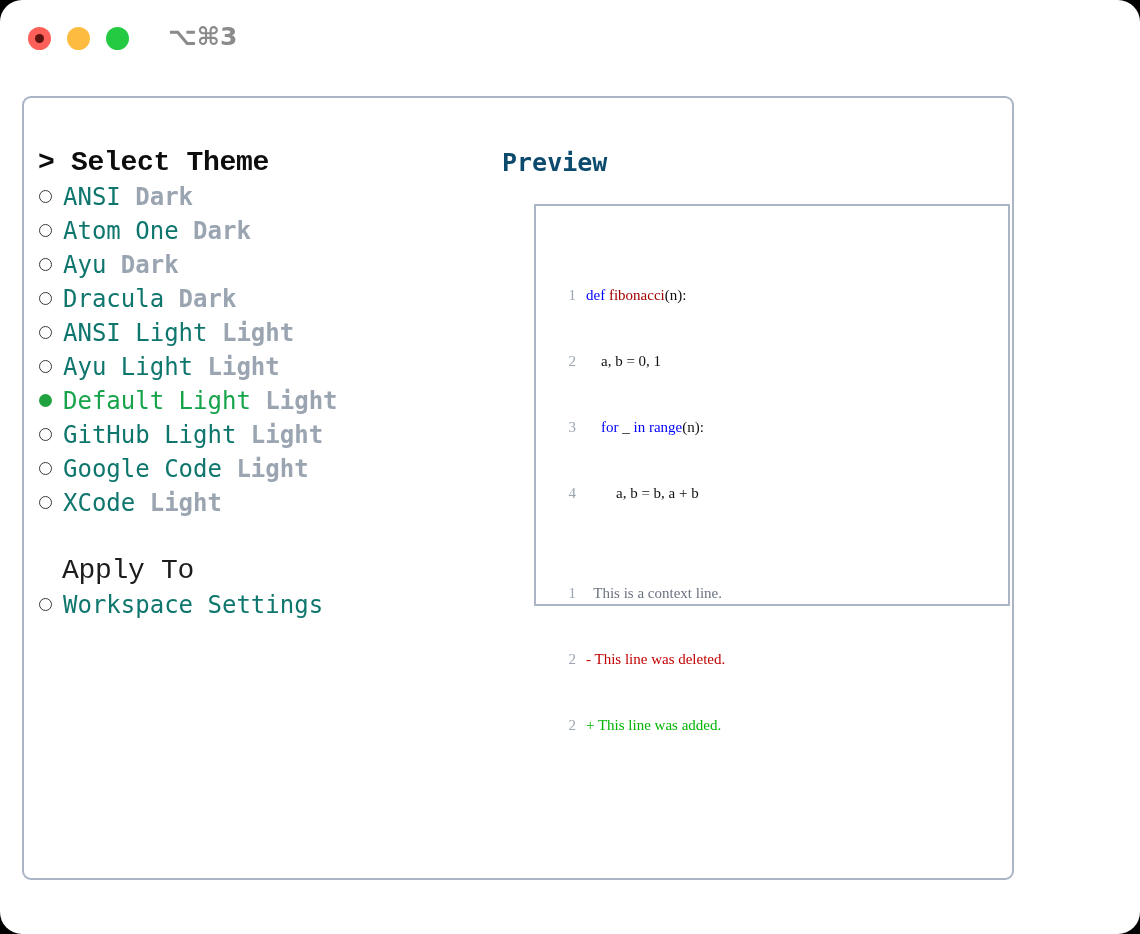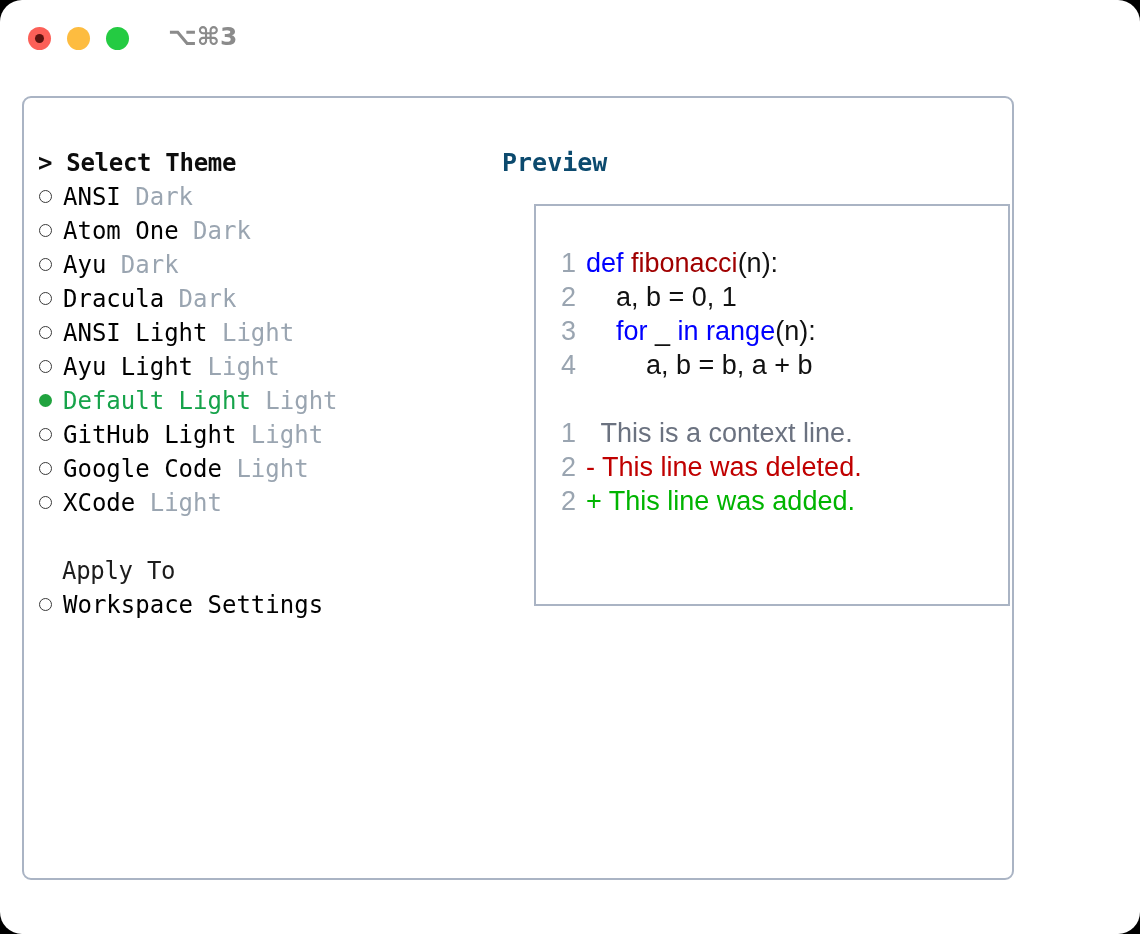--- a/index.html
+++ b/index.html
@@ -94,22 +94,23 @@
     font-family: "DejaVu Sans Mono", monospace;
     font-size: 24px;
     line-height: 34px;
     white-space: pre;
     color: #2b2b2b;
     display: block;
   }
   .section-header {
     font-weight: 700;
     color: #0d0d0d;
-    font-size: 24px;
+    font-size: 28px;
     letter-spacing: -0.3px;
+    font-family: Liberation Mono, monospace;
   }
   .section-header.unfocused {
     font-weight: 400;
     color: #1c1c1c;
   }
   .marker {
     display: inline-block;
     width: 24px;
   }
   .radio-dot {
@@ -125,23 +126,23 @@
     box-sizing: border-box;
   }
   .radio-dot.off {
     border: 1.6px solid #3a3a3a;
     background: transparent;
   }
   .radio-dot.on {
     border: none;
     background: #20a33e;
   }
-  .theme-name { color: #000000; }
+  .theme-name { color: #0f766e; }
   .theme-name.selected { color: #16a34a; margin-top: 44px; }
-  .theme-kind { color: #9aa5b1; }
+  .theme-kind { color: #9aa5b1; font-weight: bold; }
 
   .spacer-line { height: 34px; }
 
   #hint-text {
     font-family: "DejaVu Sans Mono", monospace;
     font-size: 24px;
     line-height: 34px;
     color: #9aa5b1;
     white-space: pre-wrap;
     width: 400px;
@@ -166,25 +167,26 @@
     border: 2px solid #aab4c4;
     background: #ffffff;
   }
   #code-area {
     position: absolute;
     left: 14px;
     top: 40px;
     width: 450px;
   }
   .code-line {
-    font-family: Liberation Sans, sans-serif;
-    font-size: 27px;
+    font-family: Liberation Serif, serif;
+    font-size: 15px;
     line-height: 34px;
     white-space: pre;
     color: #111111;
+    margin-top: 32px;
   }
   .gutter {
     display: inline-block;
     width: 26px;
     text-align: right;
     color: #9aa5b1;
     margin-right: 10px;
   }
   .kw   { color: #0000ff; }
   .fn   { color: #a00000; }

